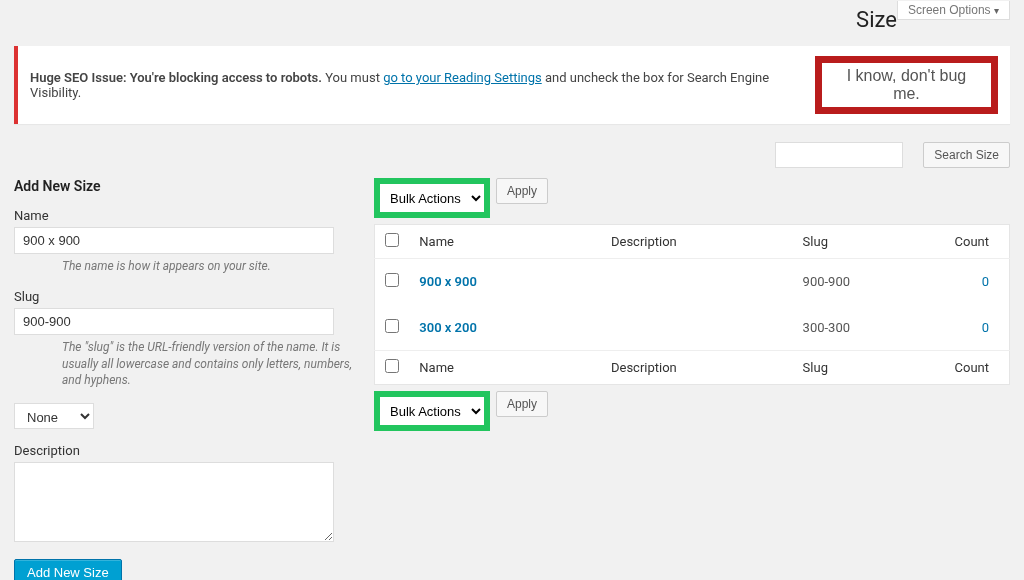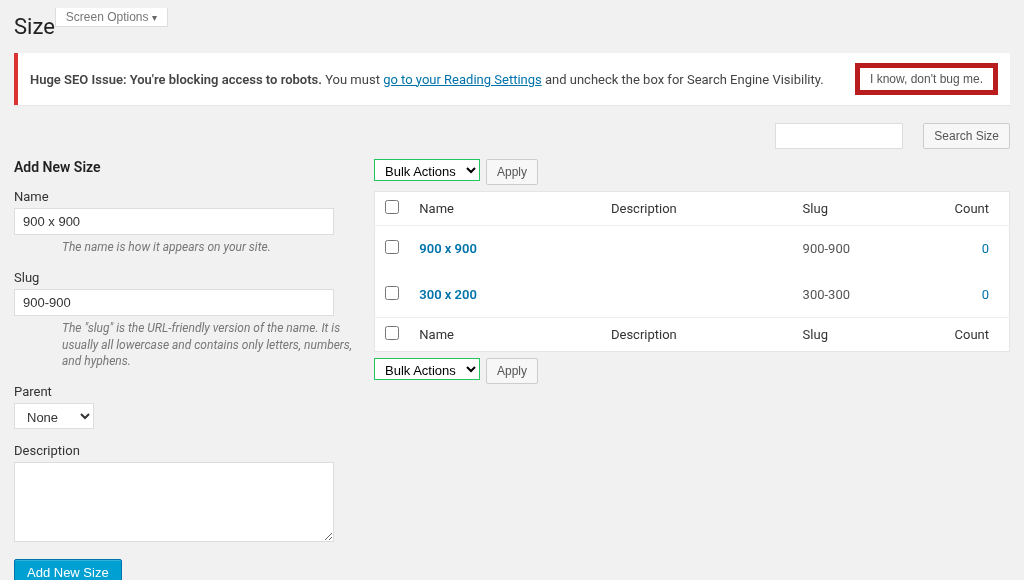--- a/index.html
+++ b/index.html
@@ -8,23 +8,23 @@
     background: #f1f1f1;
     color: #333;
     font-size: 13px;
     width: 1024px;
     height: 580px;
     overflow: hidden;
     padding: 0 14px;
   }
   .top-row {
     display: flex;
-    justify-content: flex-start;
+    justify-content: flex-end;
     align-items: flex-start;
-    padding-top: 8px;
+    padding-top: 1px;
   }
   h1.page-title {
     font-size: 22px;
     font-weight: 400;
     color: #222;
     padding: 6px 0 10px 0;
   }
   .screen-options-btn {
     font-size: 12px;
     background: #fff;
@@ -43,23 +43,23 @@
     display: flex;
     align-items: center;
     justify-content: space-between;
     box-shadow: 0 1px 1px rgba(0,0,0,0.04);
   }
   .notice-text { font-size: 13px; color: #444; }
   .notice-text strong { font-weight: 600; }
   .notice-text a { color: #0073aa; }
   .notice button {
     background: #fff;
-    border: 5px solid #b91c1c;
+    border: 7px solid #b91c1c;
     padding: 4px 10px;
-    font-size: 12px;
+    font-size: 16px;
     color: #555;
     cursor: pointer;
   }
   .search-row {
     display: flex;
     justify-content: flex-end;
     gap: 20px;
     margin-bottom: 10px;
   }
   .search-row input[type=text] {
@@ -133,24 +133,24 @@
     cursor: pointer;
     border-radius: 2px;
     box-shadow: inset 0 1px 0 rgba(255,255,255,0.2);
   }
   .bulk-row {
     display: flex;
     gap: 6px;
     margin-bottom: 6px;
   }
   .bulk-row select {
-    border: 1px solid #22c55e;
+    border: 6px solid #22c55e;
     padding: 3px 6px;
     font-size: 13px;
-    height: 22px;
+    height: 40px;
     background: #fff;
   }
   table.wp-list {
     width: 100%;
     border-collapse: collapse;
     background: #fff;
     border: 1px solid #e5e5e5;
   }
   table.wp-list th, table.wp-list td {
     text-align: left;
@@ -213,21 +213,20 @@
       <p class="desc">The name is how it appears on your site.</p>
     </div>
 
     <div class="form-field">
       <label>Slug</label>
       <input type="text" value="900-900" style="">
       <p class="desc">The "slug" is the URL-friendly version of the name. It is usually all lowercase and contains only letters, numbers, and hyphens.</p>
     </div>
 
     <div class="form-field">
-      <label>Parent</label>
       <select>
         <option>None</option>
       </select>
     </div>
 
     <div class="form-field">
       <label>Description</label>
       <textarea style=""></textarea>
     </div>
 

